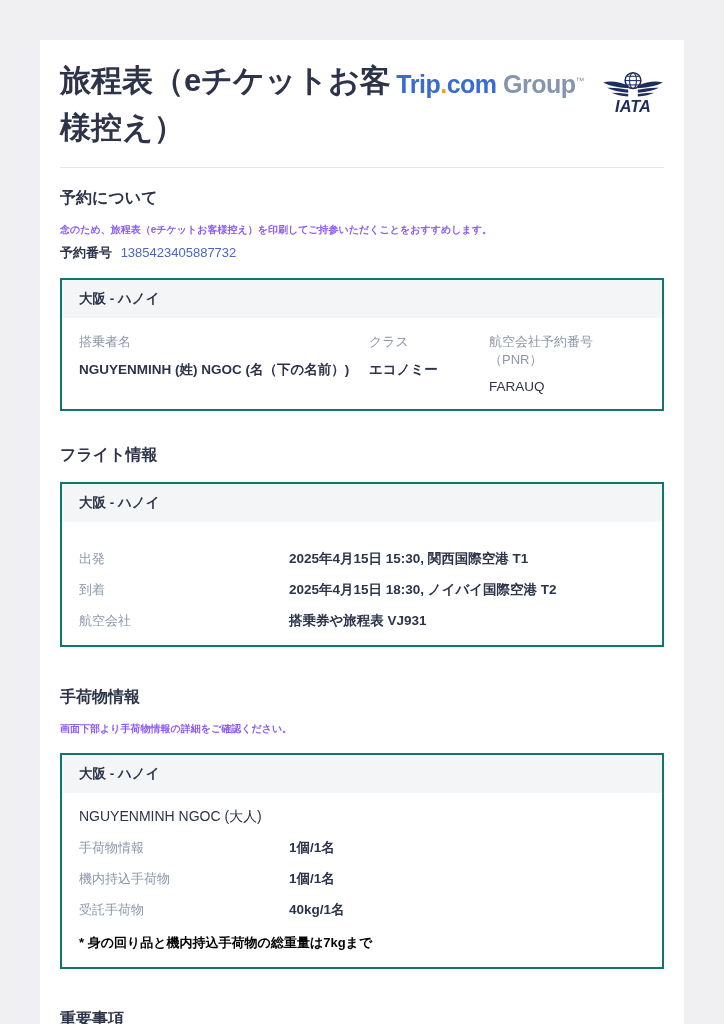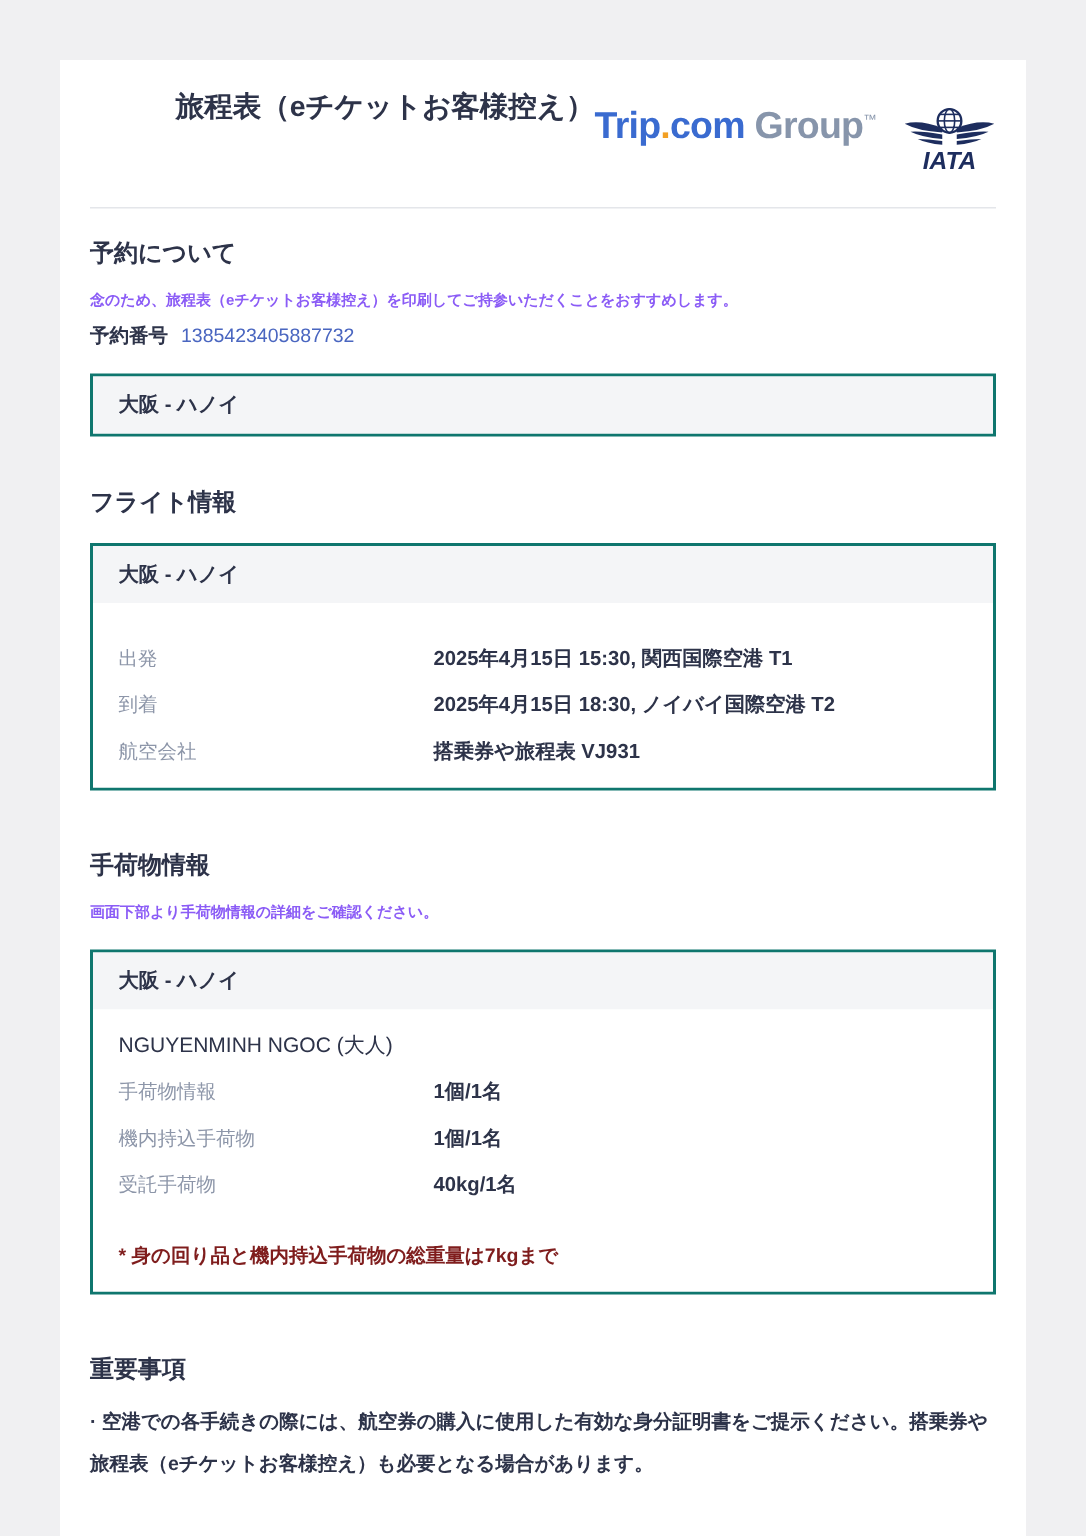--- a/index.html
+++ b/index.html
@@ -12,27 +12,26 @@
   .page {
     width: 644px;
     min-height: 984px;
     margin: 40px auto 0;
     background: #ffffff;
     padding: 18px 20px 20px;
   }
   
   .hdr { display: flex; align-items: flex-start; justify-content: space-between; }
   .title {
-    font-size: 19px;
+    font-size: 31px;
     font-weight: bold;
     line-height: 1.5;
     color: #2d3349;
     width: 372px;
     line-break: anywhere;
-    text-align: right;
   }
   .logos { display: flex; align-items: flex-start; gap: 18px; padding-top: 12px; }
   .trip-logo { font-size: 25px; font-weight: bold; letter-spacing: -0.5px; white-space: nowrap; }
   .trip-blue { color: #3a6bd0; }
   .trip-dot  { color: #f2a024; }
   .trip-group { color: #8795ab; font-weight: 600; }
   .trip-tm { color: #8795ab; font-size: 9px; vertical-align: super; font-weight: normal; }
   .iata-logo { width: 62px; height: 52px; display: block; }
   .divider { border: none; border-top: 1px solid #e4e6ea; margin: 16px 0 0; }
   
@@ -61,21 +60,21 @@
   .ptable .col-pnr { flex: 1; }
   .ptable .cell-top { margin-bottom: 10px; }
   
   .lv-row { display: flex; align-items: baseline; margin-top: 12px; }
   .lv-row:first-child { margin-top: 0; }
   .lv-row .label { width: 210px; flex: none; }
   .flight-rows .lv-row { margin-top: 13px; }
   
   .pax-name { font-size: 14px; color: #2d3349; font-weight: normal; margin-bottom: 4px; }
   .bag-rows .lv-row { margin-top: 13px; }
-  .warning { color: #7f1d1d; font-size: 13px; font-weight: 600; margin-top: 29px; }
+  .warning { color: #000000; font-size: 13px; font-weight: 600; margin-top: 15px; }
   
   .important-text { font-size: 13px; font-weight: bold; line-height: 2.15; margin-top: 10px; }
   .mt-lg { margin-top: 34px; }
   .mt-xl { margin-top: 40px; }
 </style>
 </head>
 <body>
 
 <div class="page">
 
@@ -110,20 +109,36 @@
   <div>
     <div class="section-heading">予約について</div>
     <p class="body-text">念のため、旅程表（eチケットお客様控え）を印刷してご持参いただくことをおすすめします。</p>
     <div class="booking-line">
       <span class="booking-label">予約番号</span>
       <span class="booking-number">1385423405887732</span>
     </div>
 
     <div class="card">
       <div class="card-header">大阪 - ハノイ</div>
+      <div class="card-body">
+        <div class="ptable">
+          <div class="col-passenger">
+            <div class="label cell-top">搭乗者名</div>
+            <div class="value">NGUYENMINH (姓) NGOC (名（下の名前）)</div>
+          </div>
+          <div class="col-class">
+            <div class="label cell-top">クラス</div>
+            <div class="value">エコノミー</div>
+          </div>
+          <div class="col-pnr">
+            <div class="label cell-top">航空会社予約番号（PNR）</div>
+            <div class="value value-normal">FARAUQ</div>
+          </div>
+        </div>
+      </div>
     </div>
   </div>
 
   <div>
     <div class="section-heading mt-lg">フライト情報</div>
     <div class="card">
       <div class="card-header">大阪 - ハノイ</div>
       <div class="card-body flight-rows">
         <div class="lv-row">
           <span class="label">出発</span>

